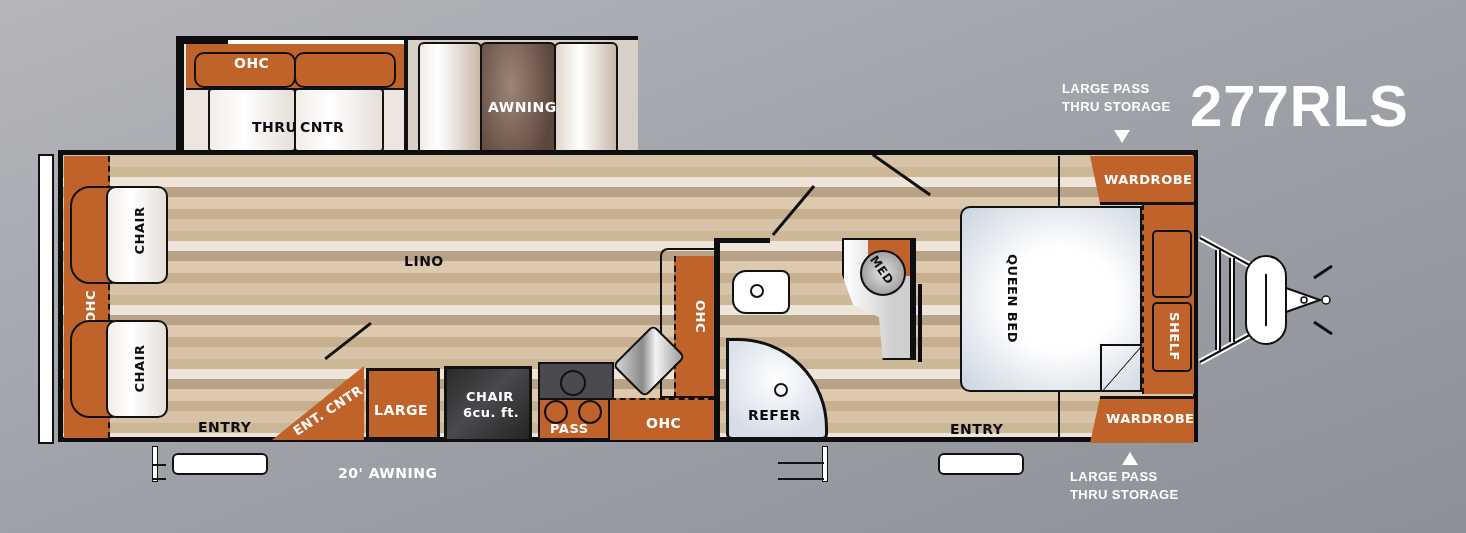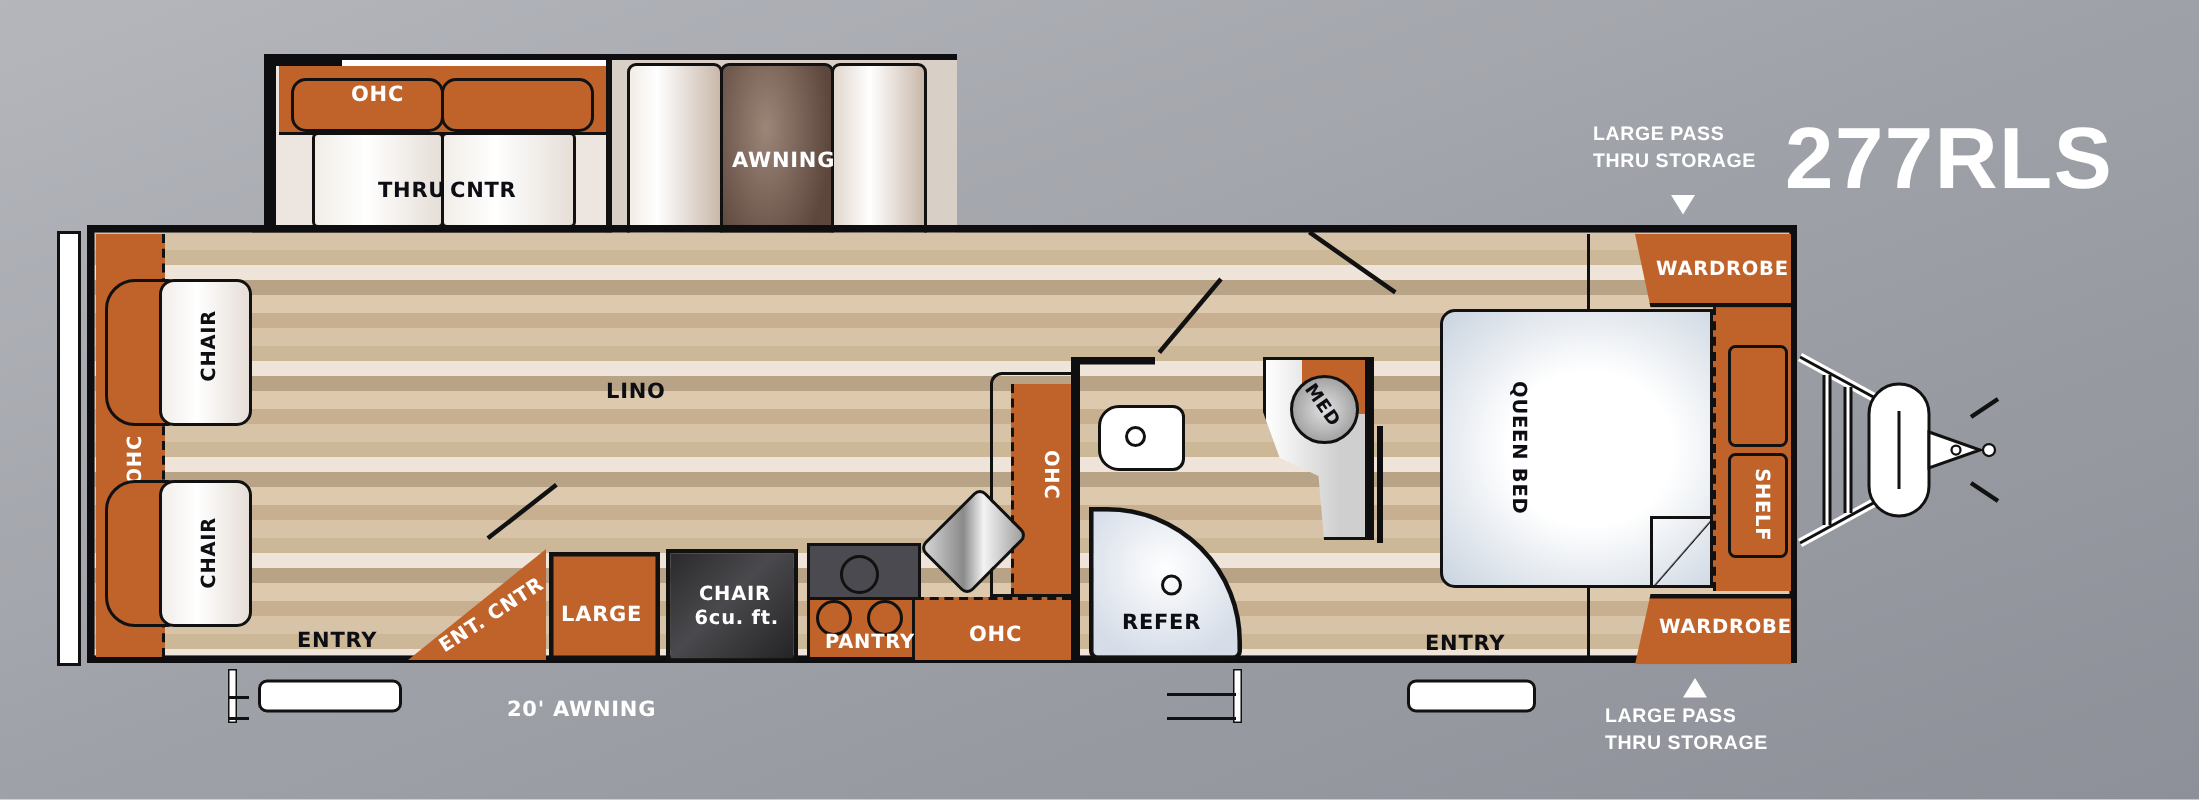--- a/index.html
+++ b/index.html
@@ -103,21 +103,21 @@
 
 <div class="abs" style="left:444px; top:366px; width:88px; height:76px; border:3px solid #111; box-sizing:border-box; background:linear-gradient(135deg,#2a2a2c,#4a4a4e 45%,#242426);"></div>
 <div class="lbl light" style="left:466px; top:390px; font-size:13px;">CHAIR</div>
 <div class="lbl light" style="left:463px; top:406px; font-size:13px;">6cu. ft.</div>
 
 <div class="abs" style="left:538px; top:362px; width:72px; height:36px; background:#4a4a50; border:2px solid #111;"></div>
 <div class="abs orange" style="left:538px; top:398px; width:72px; height:42px; border:2px solid #111; box-sizing:border-box;"></div>
 <div class="abs" style="left:560px; top:370px; width:22px; height:22px; border:2px solid #111; border-radius:50%;"></div>
 <div class="abs" style="left:544px; top:400px; width:20px; height:20px; border:2px solid #111; border-radius:50%;"></div>
 <div class="abs" style="left:578px; top:400px; width:20px; height:20px; border:2px solid #111; border-radius:50%;"></div>
-<div class="lbl light" style="left:550px; top:422px; font-size:13px;">PANTRY</div>
+<div class="lbl light" style="left:550px; top:422px; font-size:13px;">PASS</div>
 
 <div class="abs orange" style="left:610px; top:398px; width:104px; height:42px; border-top:2px dashed #111; box-sizing:border-box;"></div>
 <div class="lbl light" style="left:646px; top:416px; font-size:14px;">OHC</div>
 
 <div class="abs orange" style="left:674px; top:256px; width:40px; height:142px; border-left:2px dashed #111; box-sizing:border-box;"></div>
 <div class="abs" style="left:660px; top:248px; width:56px; height:150px; border:2px solid #111; border-right:none; border-radius:8px 0 0 0; background:transparent; box-sizing:border-box;"></div>
 <div class="lbl light" style="left:684px; top:310px; font-size:13px; transform:rotate(90deg);">OHC</div>
 
 <div class="abs" style="left:620px; top:338px; width:54px; height:42px; border:2px solid #111; border-radius:6px; background:linear-gradient(135deg,#d9d9d9,#8a8a8a 40%,#f3f3f3 60%,#9a9a9a); transform:rotate(-45deg);"></div>
 

